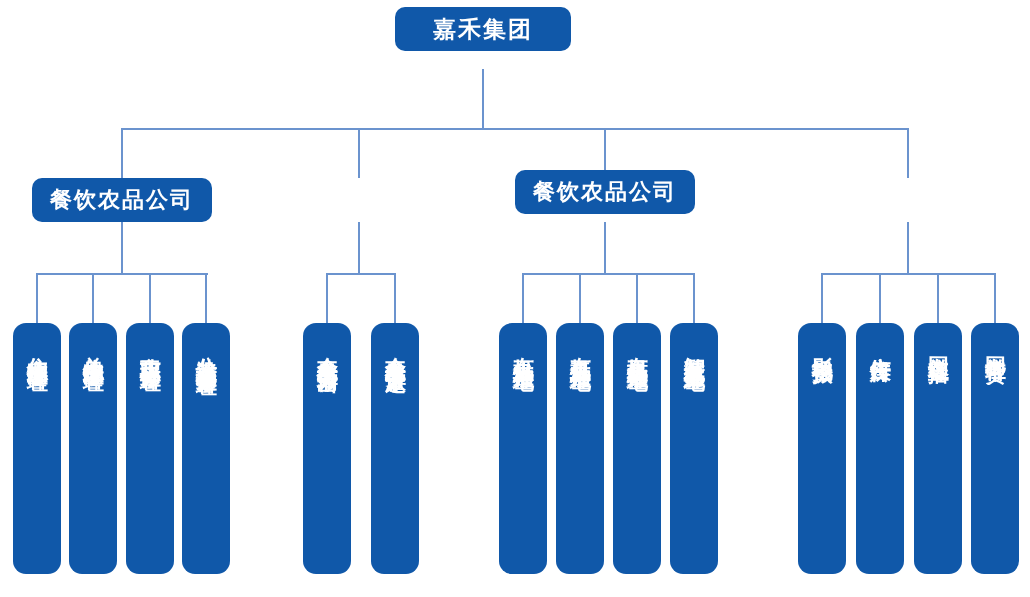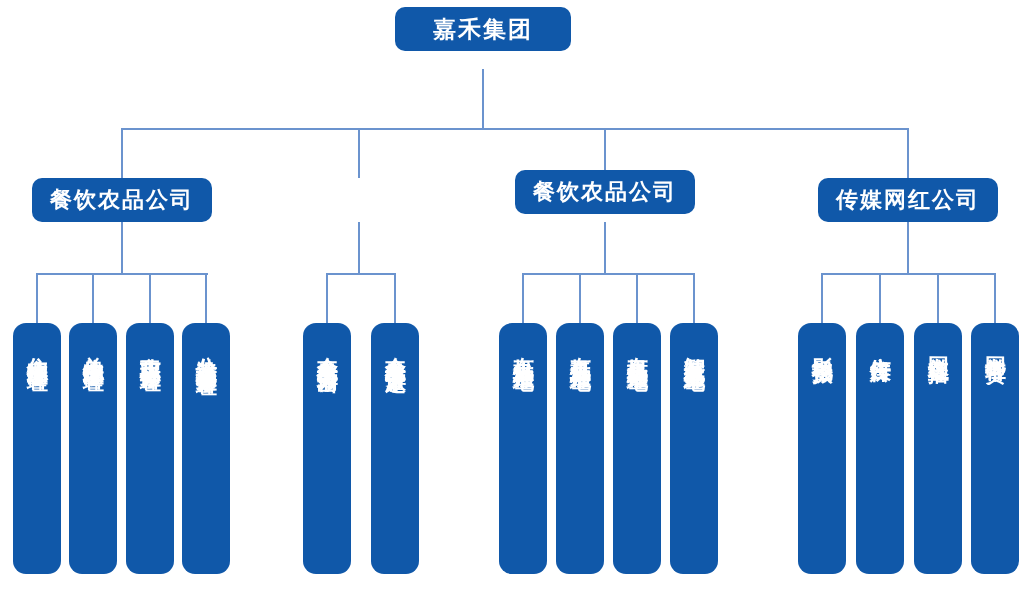--- a/index.html
+++ b/index.html
@@ -64,23 +64,20 @@
   <div class="line" style="left:121px; top:128px; width:2px; height:50px;"></div>
   <div class="line" style="left:358px; top:128px; width:2px; height:50px;"></div>
   <div class="line" style="left:604px; top:128px; width:2px; height:50px;"></div>
   <div class="line" style="left:907px; top:128px; width:2px; height:50px;"></div>
 
   <div class="node h-node" style="left:32px; top:178px; width:180px;">
     <span>餐饮农品公司</span>
   </div>
   <div class="node h-node" style="left:515px; top:170px; width:180px;">
     <span>餐饮农品公司</span>
-  </div>
-  <div class="node h-node" style="left:818px; top:178px; width:180px;">
-    <span>传媒网红公司</span>
   </div>
 
   <div class="line" style="left:121px; top:222px; width:2px; height:53px;"></div>
   <div class="line" style="left:36px; top:273px; width:172px; height:2px;"></div>
   <div class="line" style="left:36px; top:273px; width:2px; height:50px;"></div>
   <div class="line" style="left:92px; top:273px; width:2px; height:50px;"></div>
   <div class="line" style="left:149px; top:273px; width:2px; height:50px;"></div>
   <div class="line" style="left:205px; top:273px; width:2px; height:50px;"></div>
 
   <div class="line" style="left:358px; top:222px; width:2px; height:53px;"></div>

